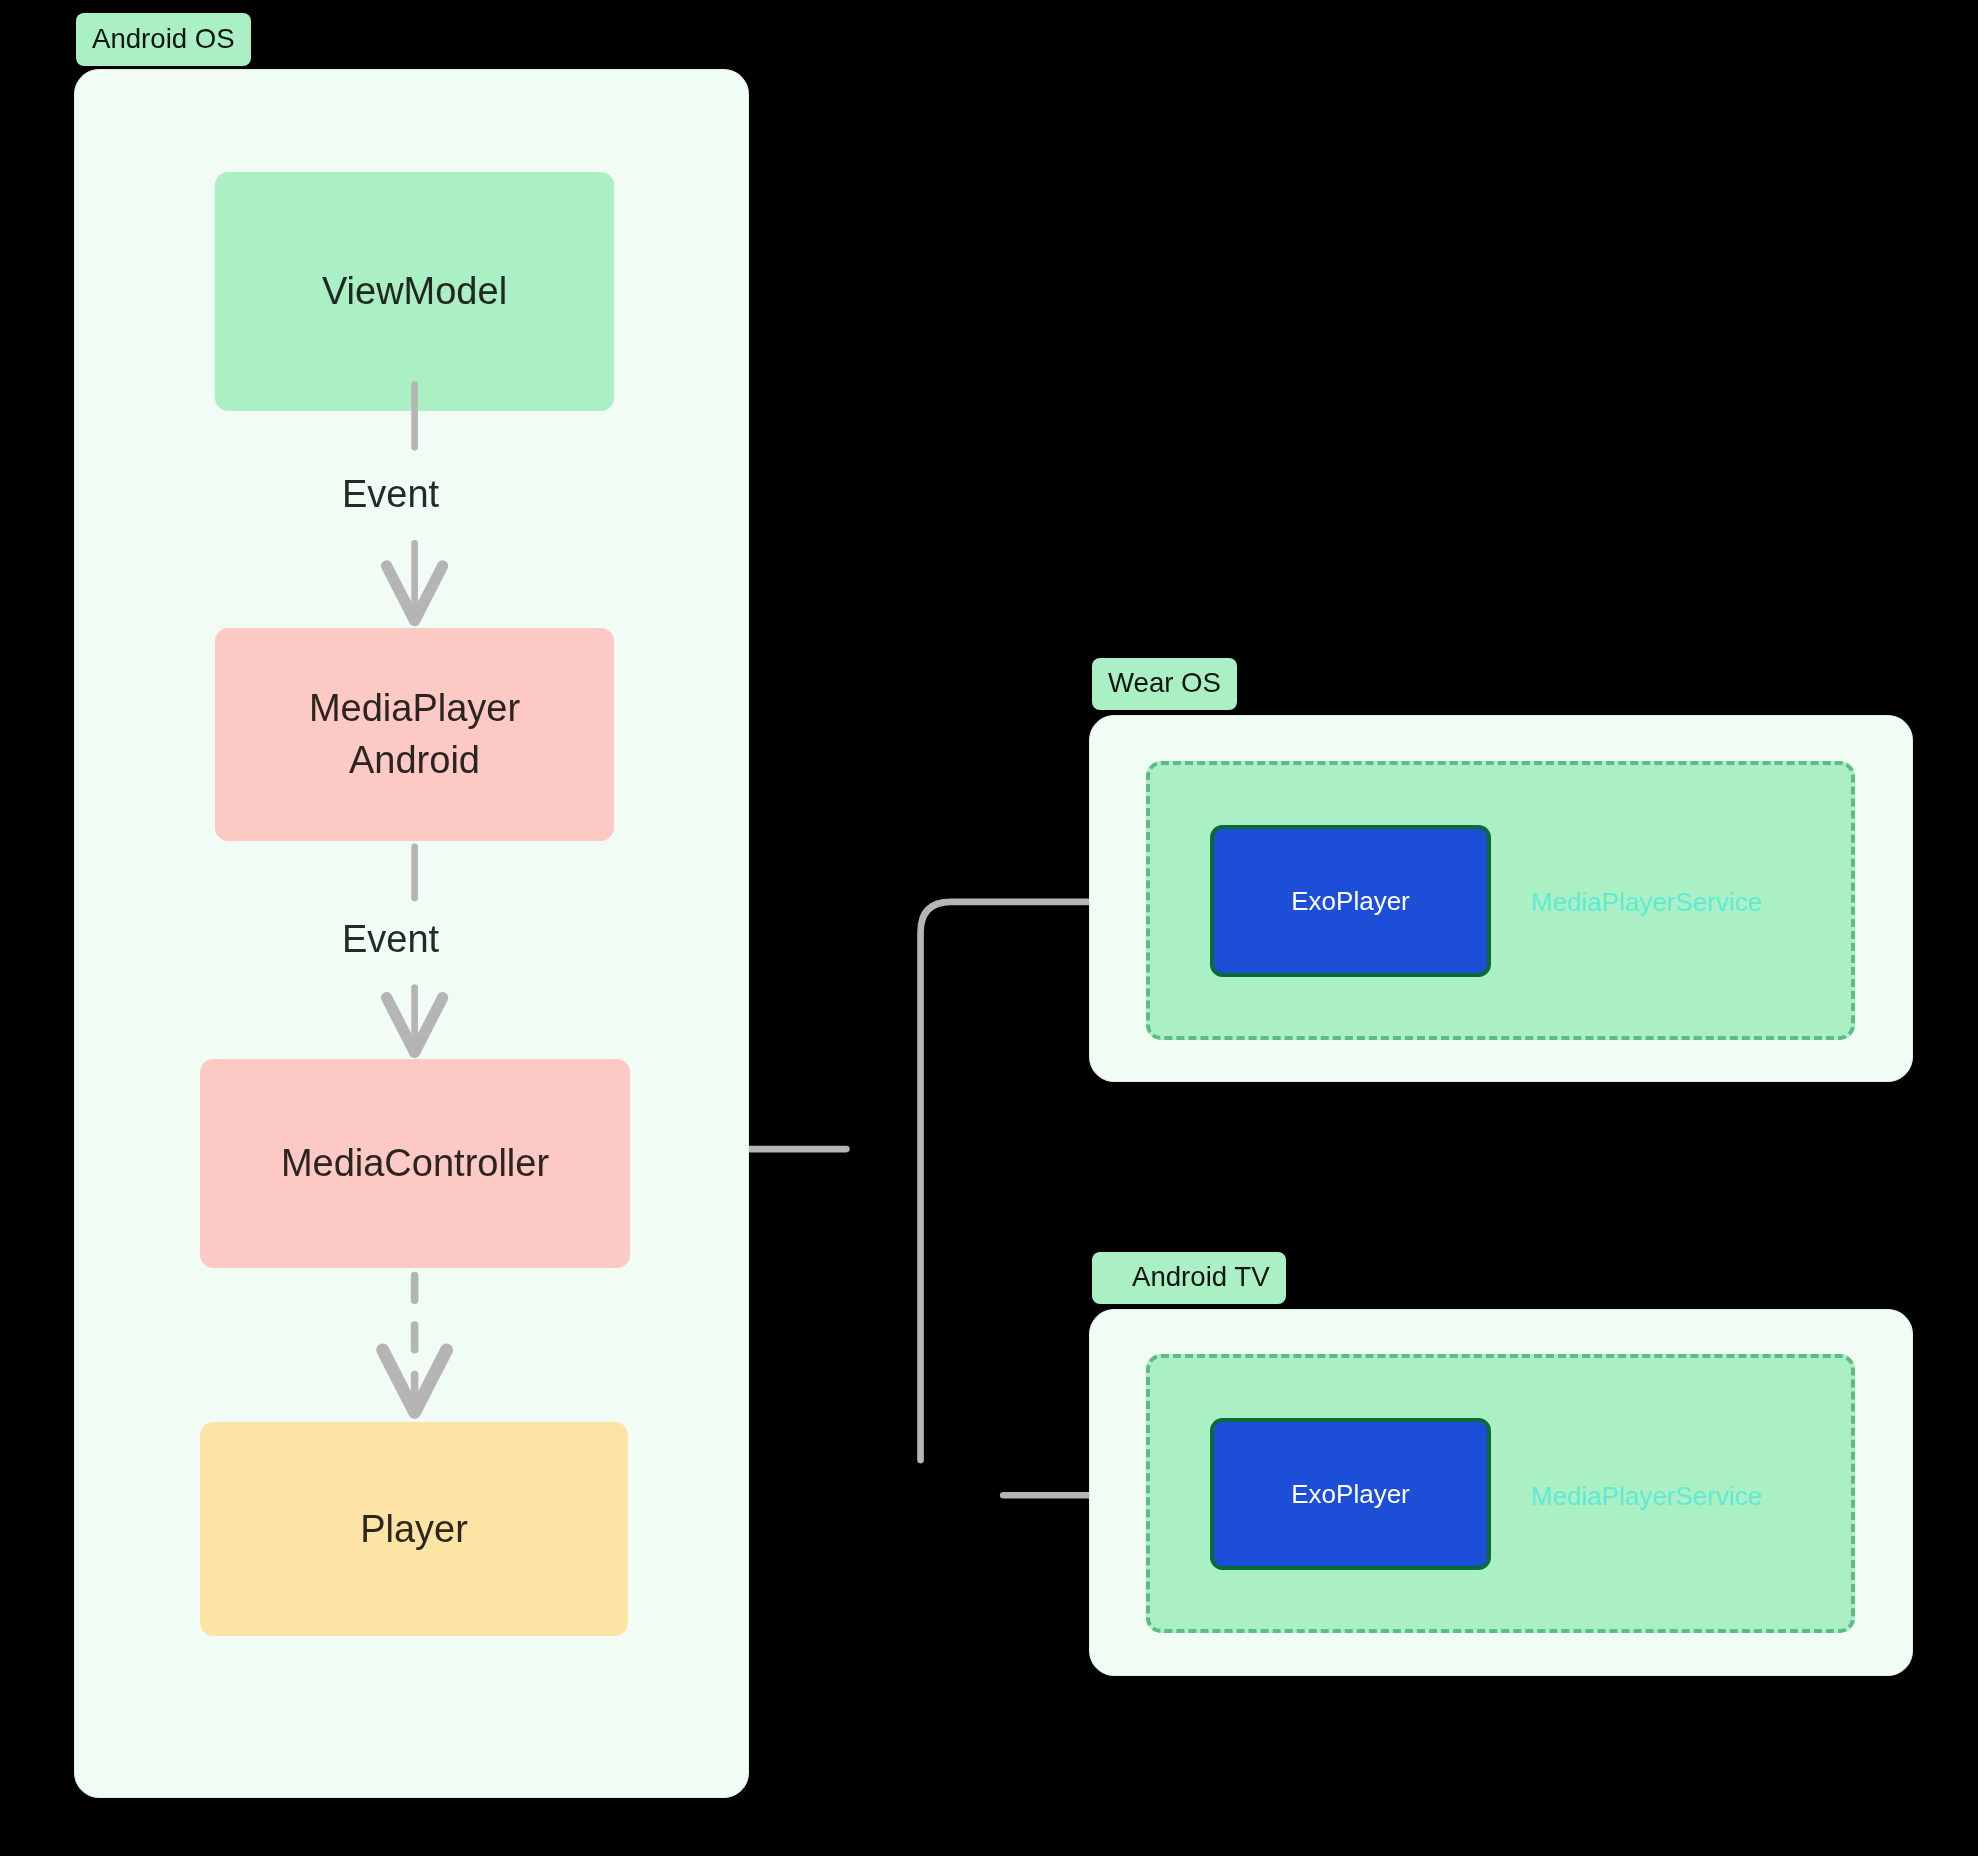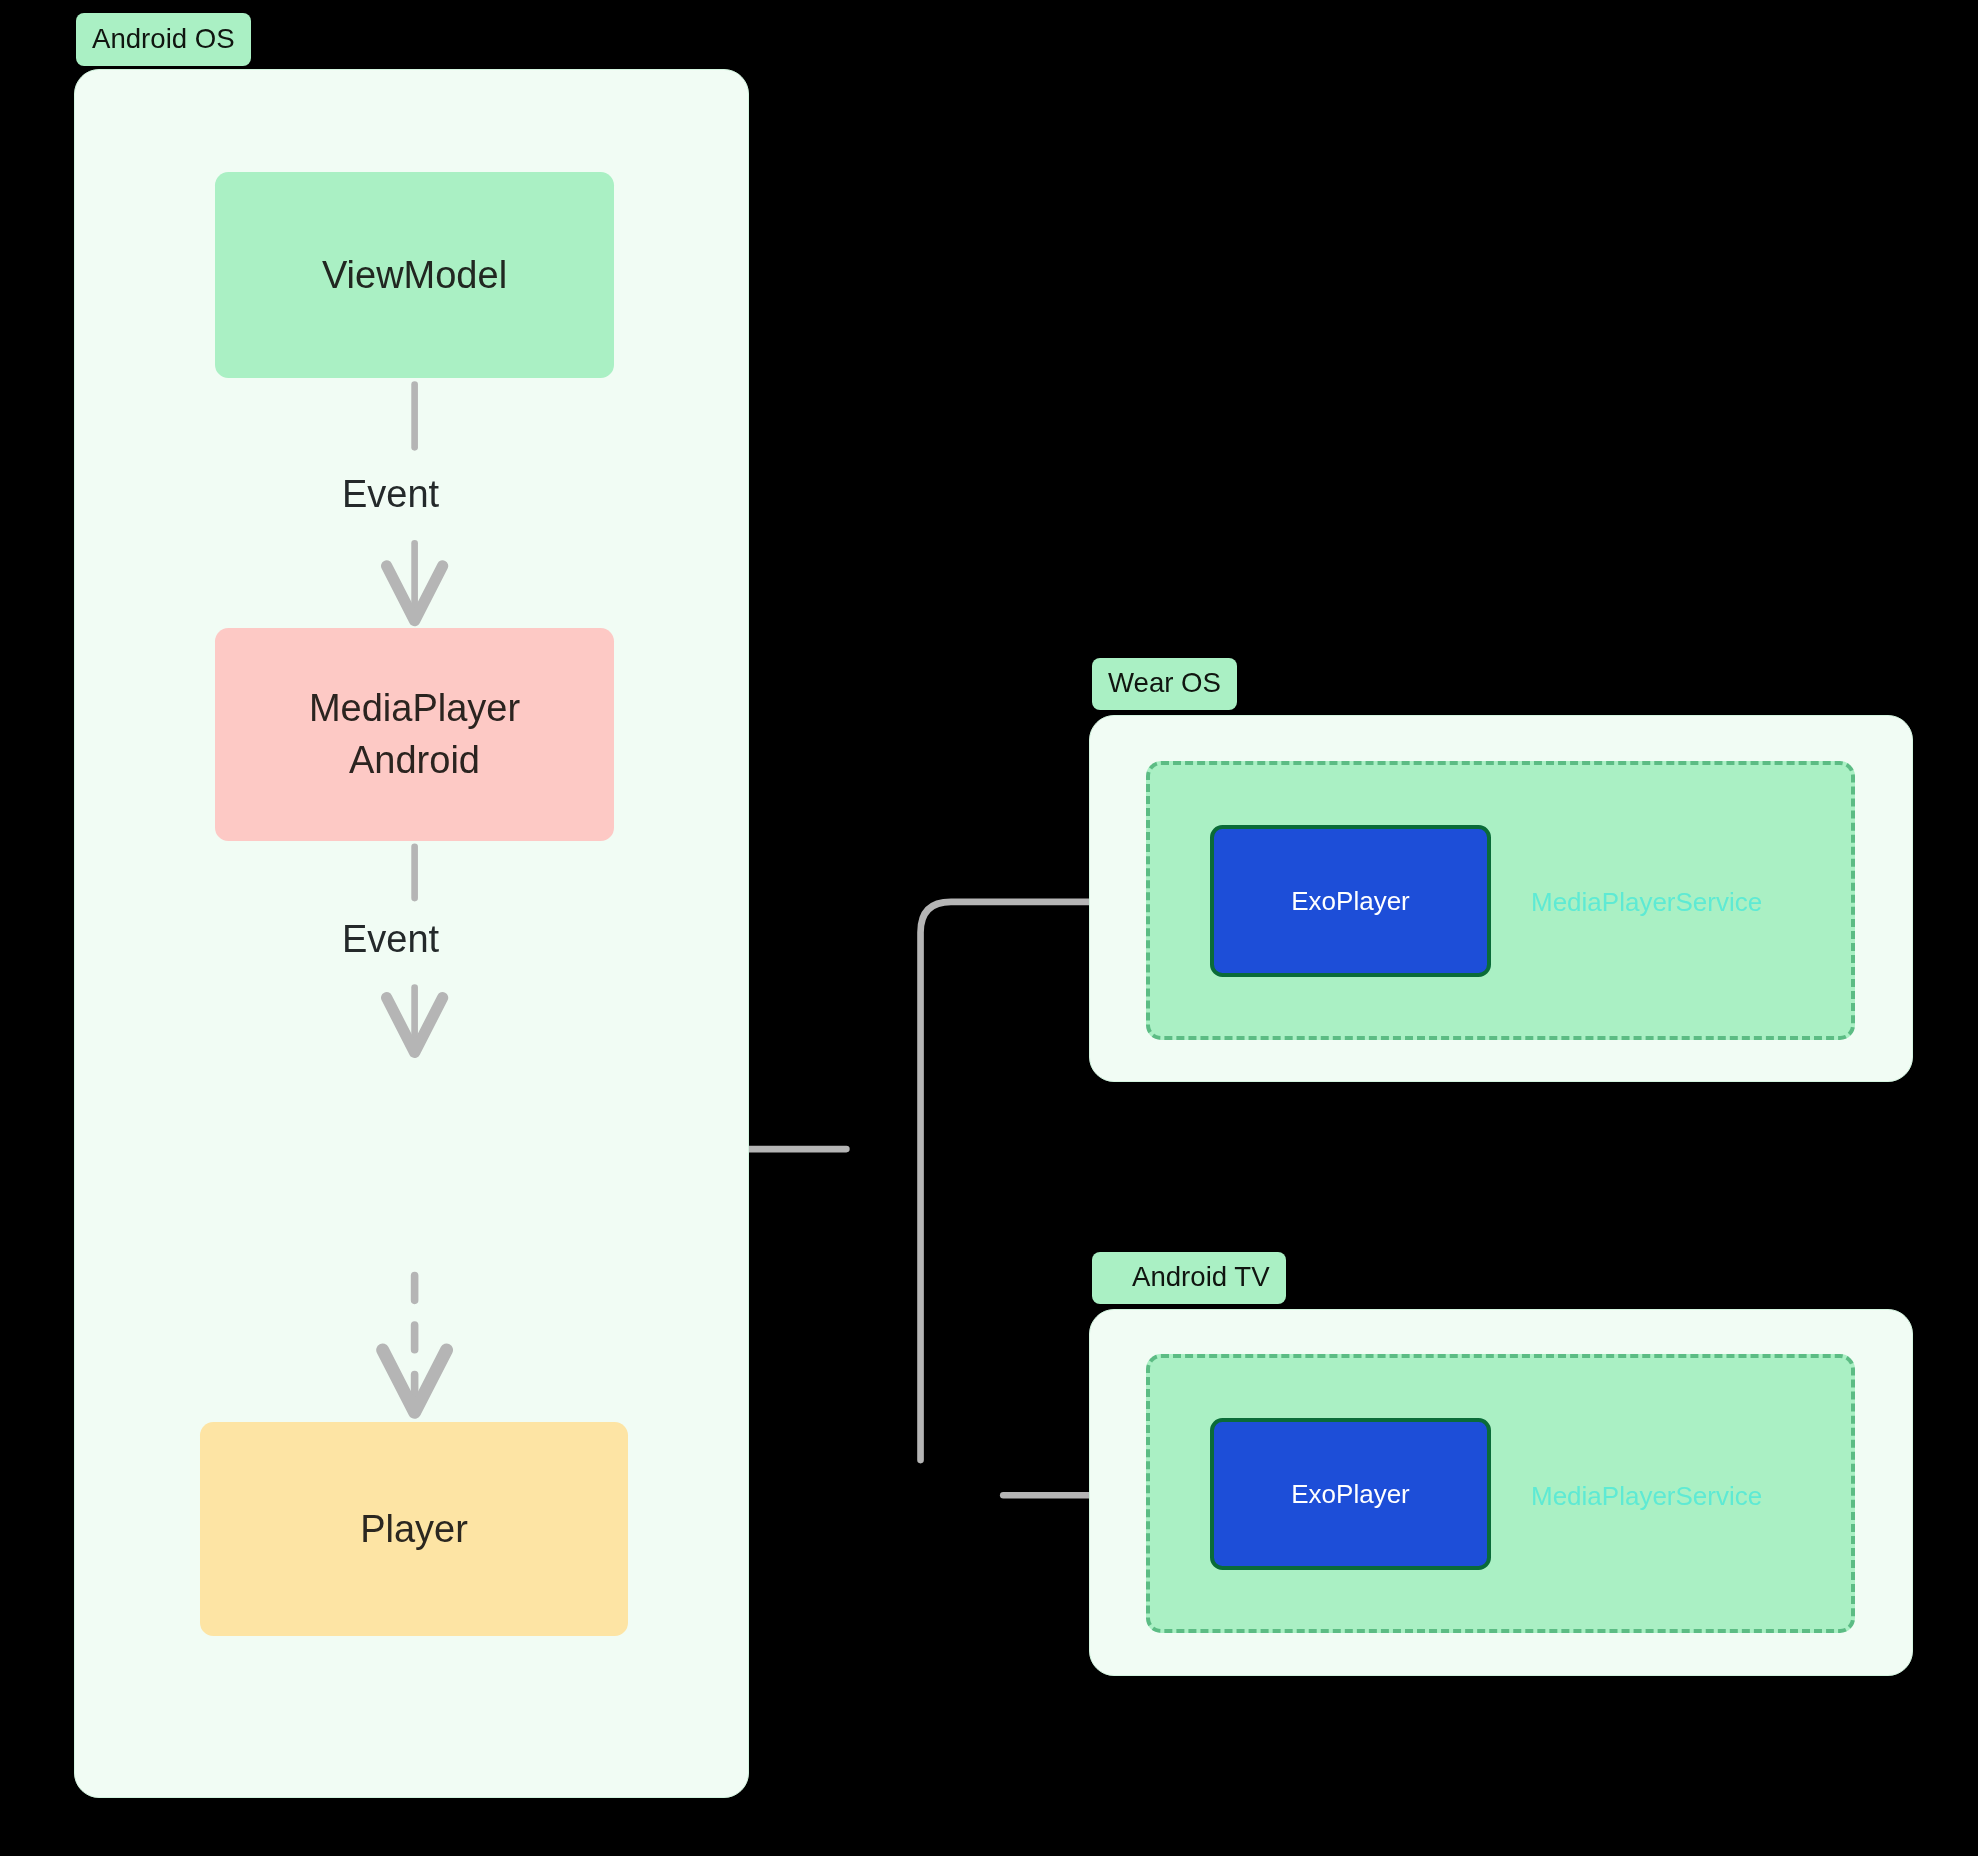--- a/index.html
+++ b/index.html
@@ -130,29 +130,30 @@
     <path d="M497,1208 L890,1208" fill="none" stroke="#b5b5b5" stroke-width="7" stroke-linecap="round"></path>
     <path d="M968,1535 L968,980 Q968,948 1000,948 L1255,948" fill="none" stroke="#b5b5b5" stroke-width="7" stroke-linecap="round" marker-end="url(#arrow-grey)"></path>
     <path d="M1055,1572 L1255,1572" fill="none" stroke="#b5b5b5" stroke-width="7" stroke-linecap="round" marker-end="url(#arrow-grey)"></path>
   </svg>
 
   <div class="os-group">
     <div class="os-label" style="left:76px; top:13.3px;">Android OS</div>
     <div class="os-body" style="left:74px; top:69px; width:675px; height:1729px;"></div>
   </div>
 
-  <div class="node node-green" style="left:215px; top:172px; width:399px; height:206px;">ViewModel</div>
+  <div class="node node-green" style="left:215px; top:172px; width:399px; height:239px;">ViewModel</div>
 
   <div class="edge-label" style="left:342px; top:473px;">Event</div>
 
   <div class="node node-pink" style="left:215px; top:628px; width:399px; height:213px; line-height:1.35;">MediaPlayer
 Android</div>
 
   <div class="edge-label" style="left:342px; top:918px;">Event</div>
 
+  <div class="node node-pink" style="left:200px; top:1059px; width:430px; height:209px;">MediaController</div>
 
   <div class="node node-yellow" style="left:200px; top:1422px; width:428px; height:214px;">Player</div>
 
   <div class="os-group">
     <div class="os-label" style="left:1092px; top:658px;">Wear OS</div>
     <div class="os-body" style="left:1089px; top:715px; width:824px; height:367px;"></div>
   </div>
 
   <div class="svc-dashed" style="left:1146px; top:761px; width:709px; height:279px;"></div>
 

